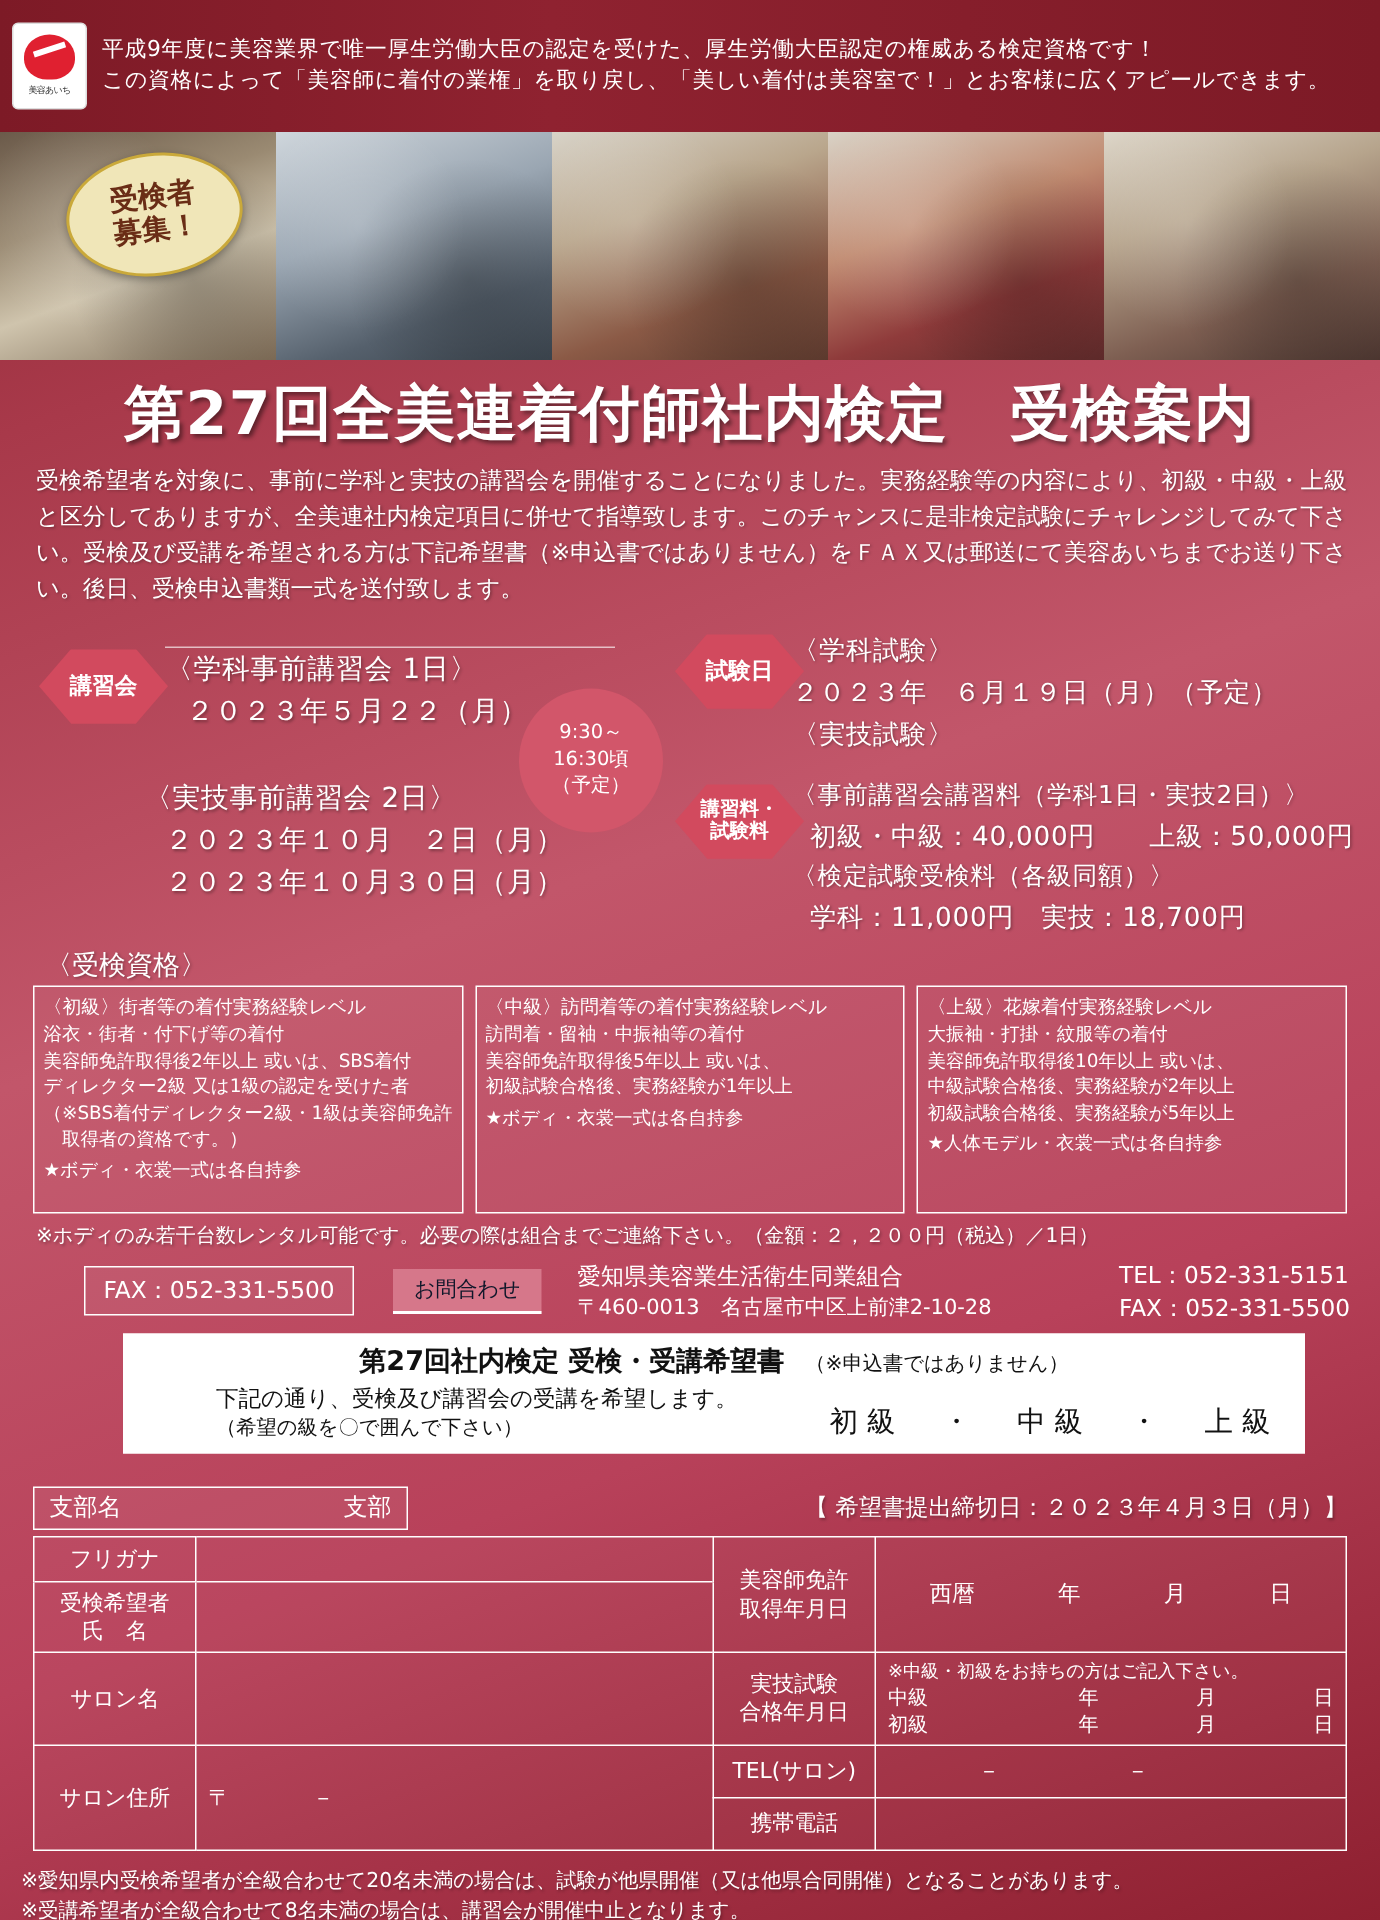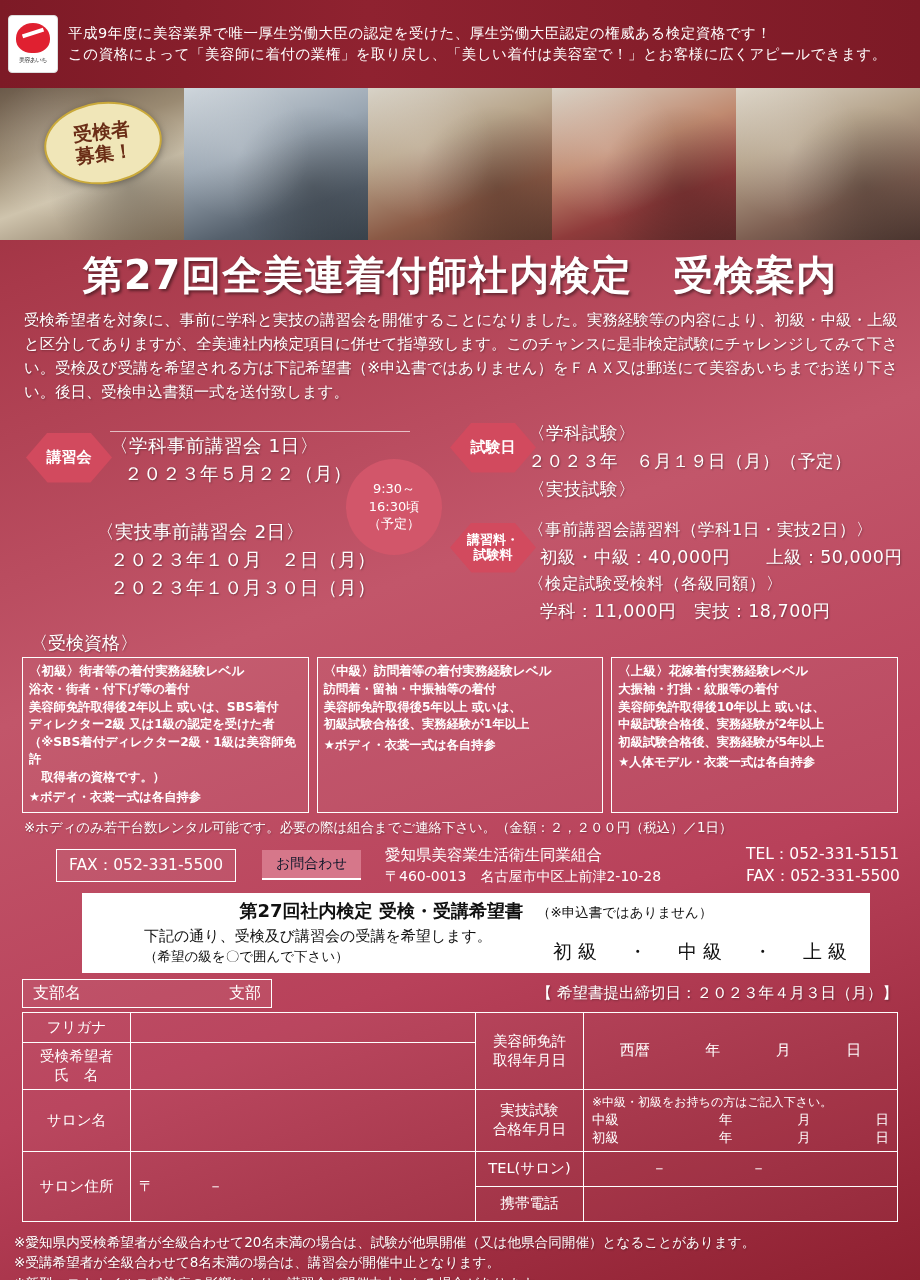--- a/index.html
+++ b/index.html
@@ -152,21 +152,20 @@
   }
   .qual-box {
     flex: 1 1 0;
     border: 1px solid #ffffff;
     background: rgba(255,255,255,.04);
     padding: 4px 0 5px 6px;
     color: #fff;
     font-size: 12.3px;
     line-height: 1.42;
     min-height: 152px;
-    font-weight: bold;
   }
   .qual-box .hd { font-size: 12.6px; margin-bottom: 2px; }
   .qual-box .star { display: block; margin-top: 3px; }
 
   .note-rental {
     color: #fff; font-size: 13.4px; padding: 6px 0 4px 24px;
     text-shadow: 1px 1px 2px rgba(0,0,0,.3);
   }
 
   
@@ -207,21 +206,21 @@
   .form-head .t1 .sub { font-size: 13.5px; font-weight: normal; margin-left: 14px; }
   .form-head .t2 {
     display: flex; align-items: flex-end; justify-content: space-between;
     font-size: 15px; margin-top: 3px; padding: 0 6px;
   }
   .form-head .t2 .levels { font-size: 19px; letter-spacing: 6px; }
   .form-head .t2 .left { line-height: 1.35; margin-left: 45px; }
   .form-head .t2 .left .l2 { font-size: 13.5px; }
 
   .branch-row {
-    display: flex; align-items: center; margin-top: 6px; text-align: center;
+    display: flex; align-items: center; margin-top: 22px; text-align: center;
   }
   .branch-box {
     border: 1px solid #fff; background: rgba(255,255,255,.06);
     color: #fff; font-size: 16px;
     padding: 3px 10px; min-width: 250px;
     display: flex; justify-content: space-between;
   }
   .deadline {
     margin-left: auto; color: #fff; font-size: 15.5px;
     text-shadow: 1px 1px 2px rgba(0,0,0,.3);

